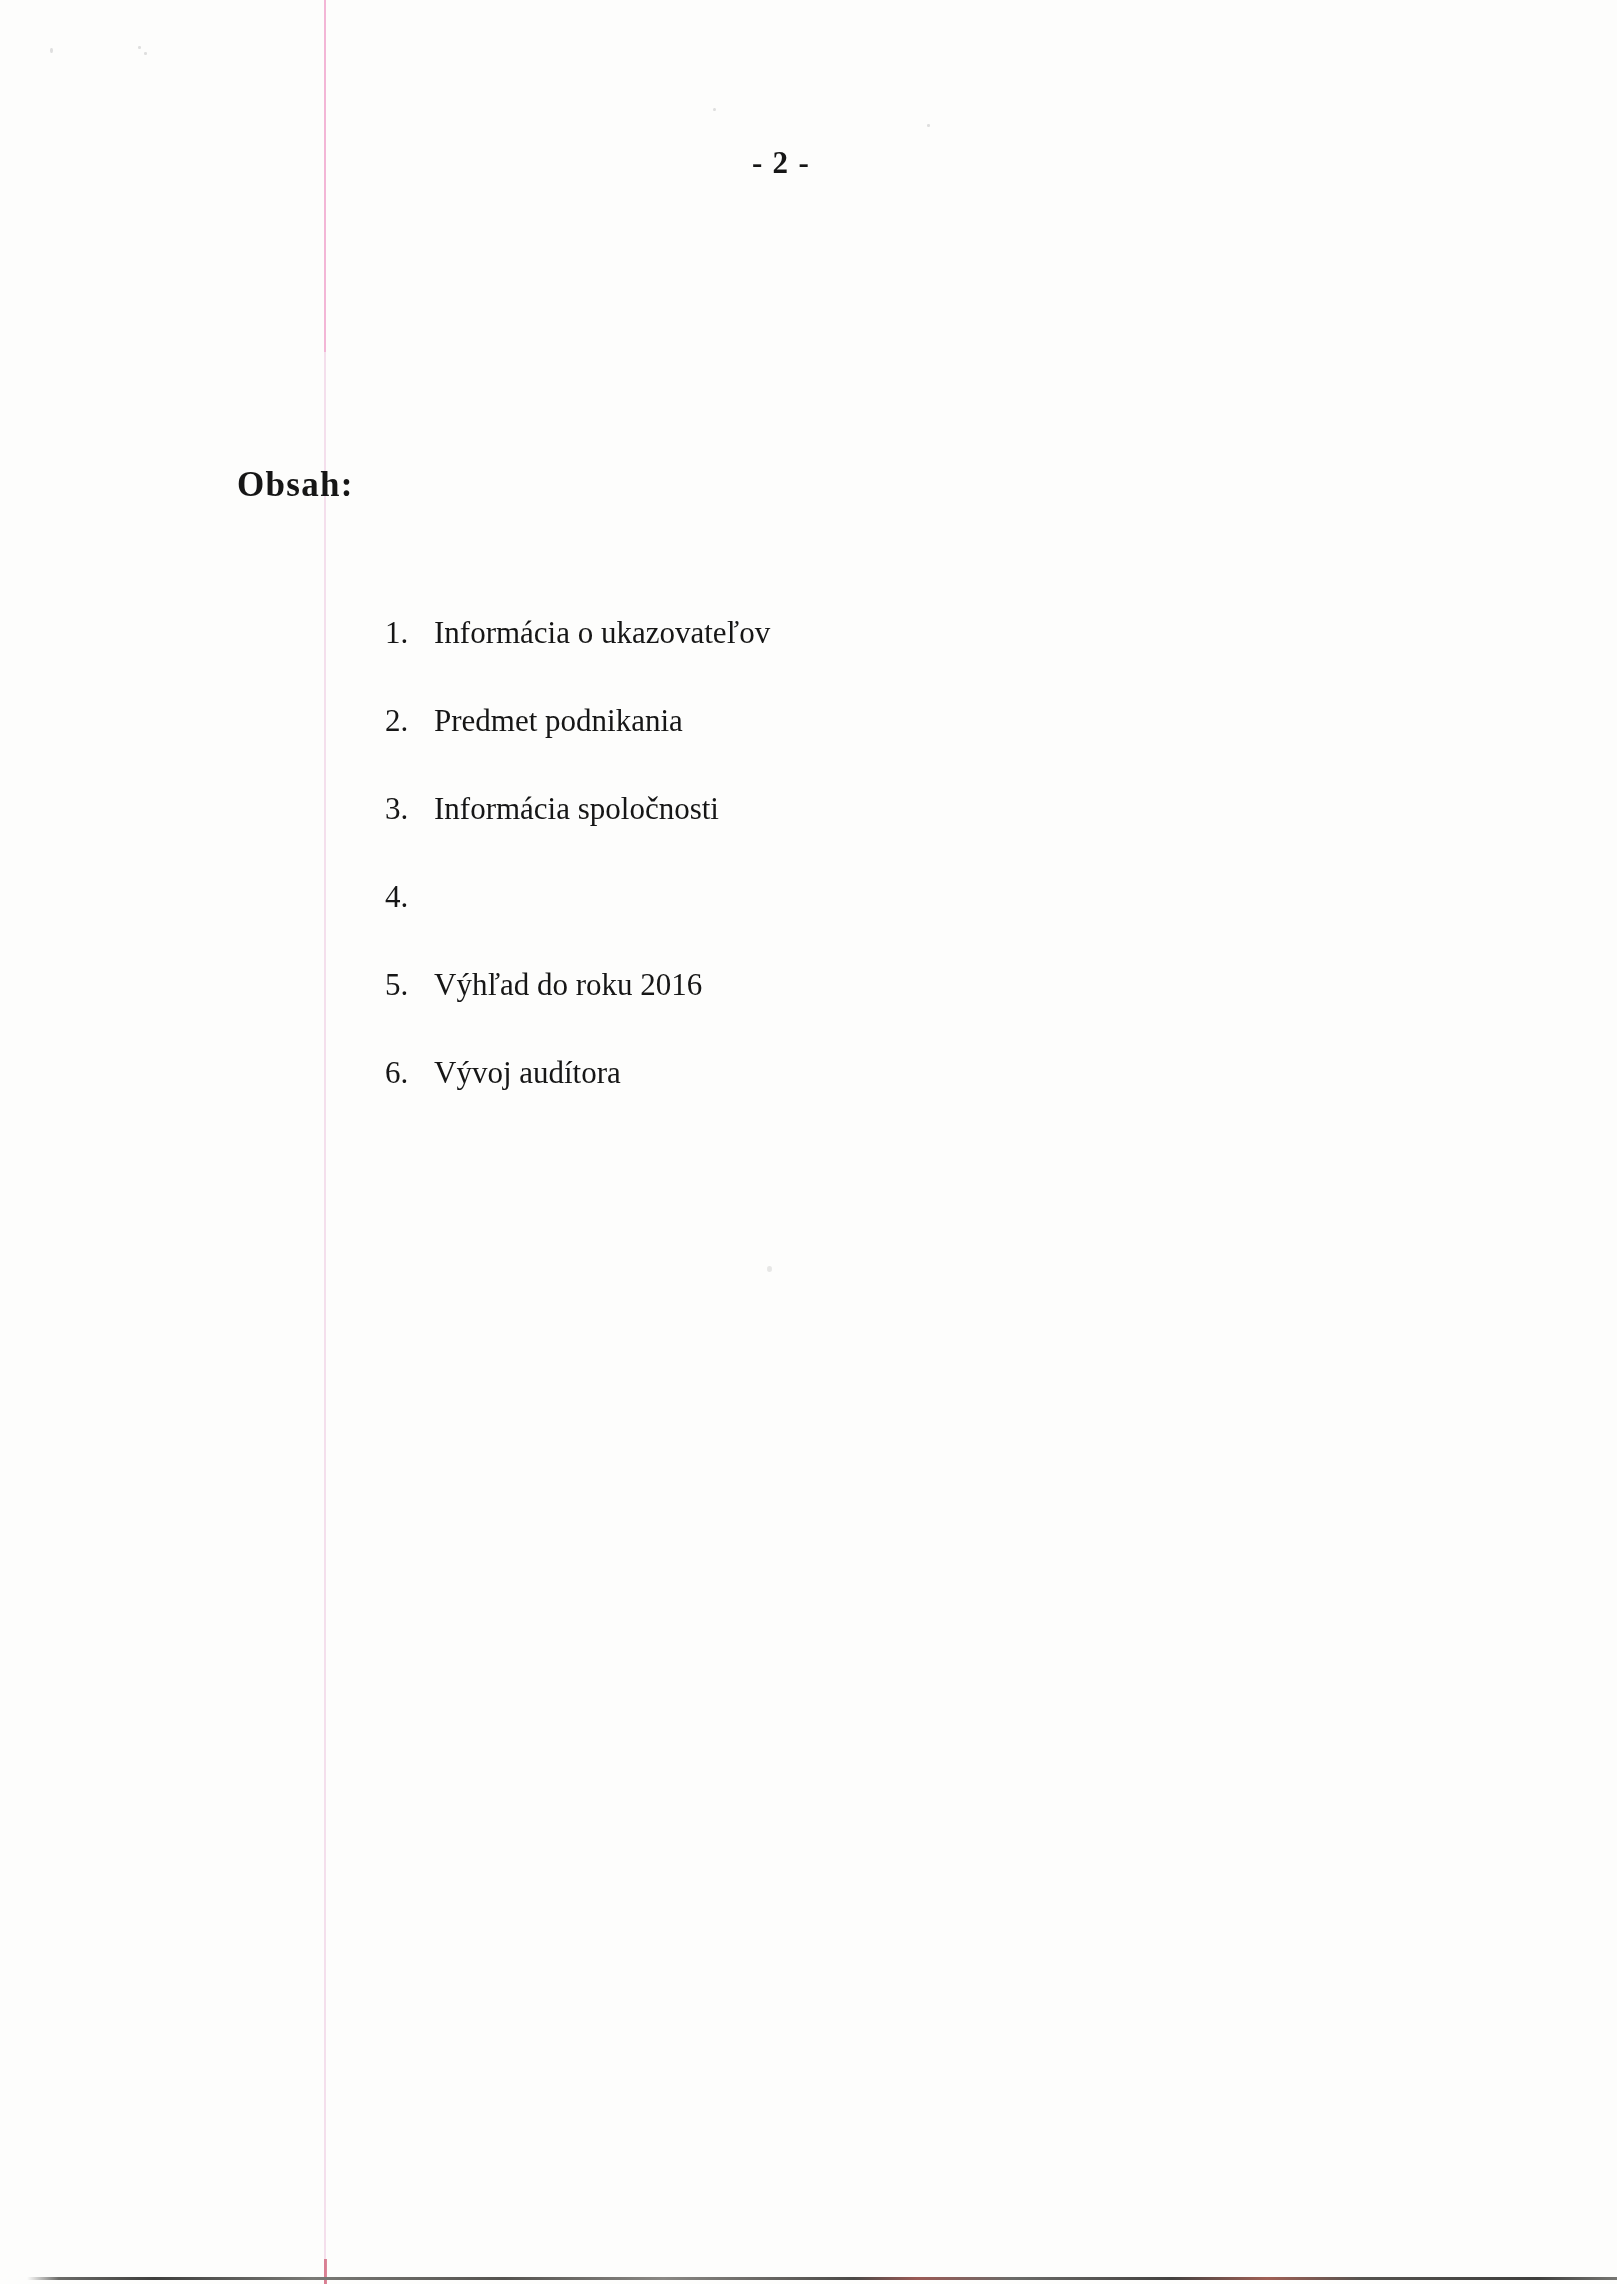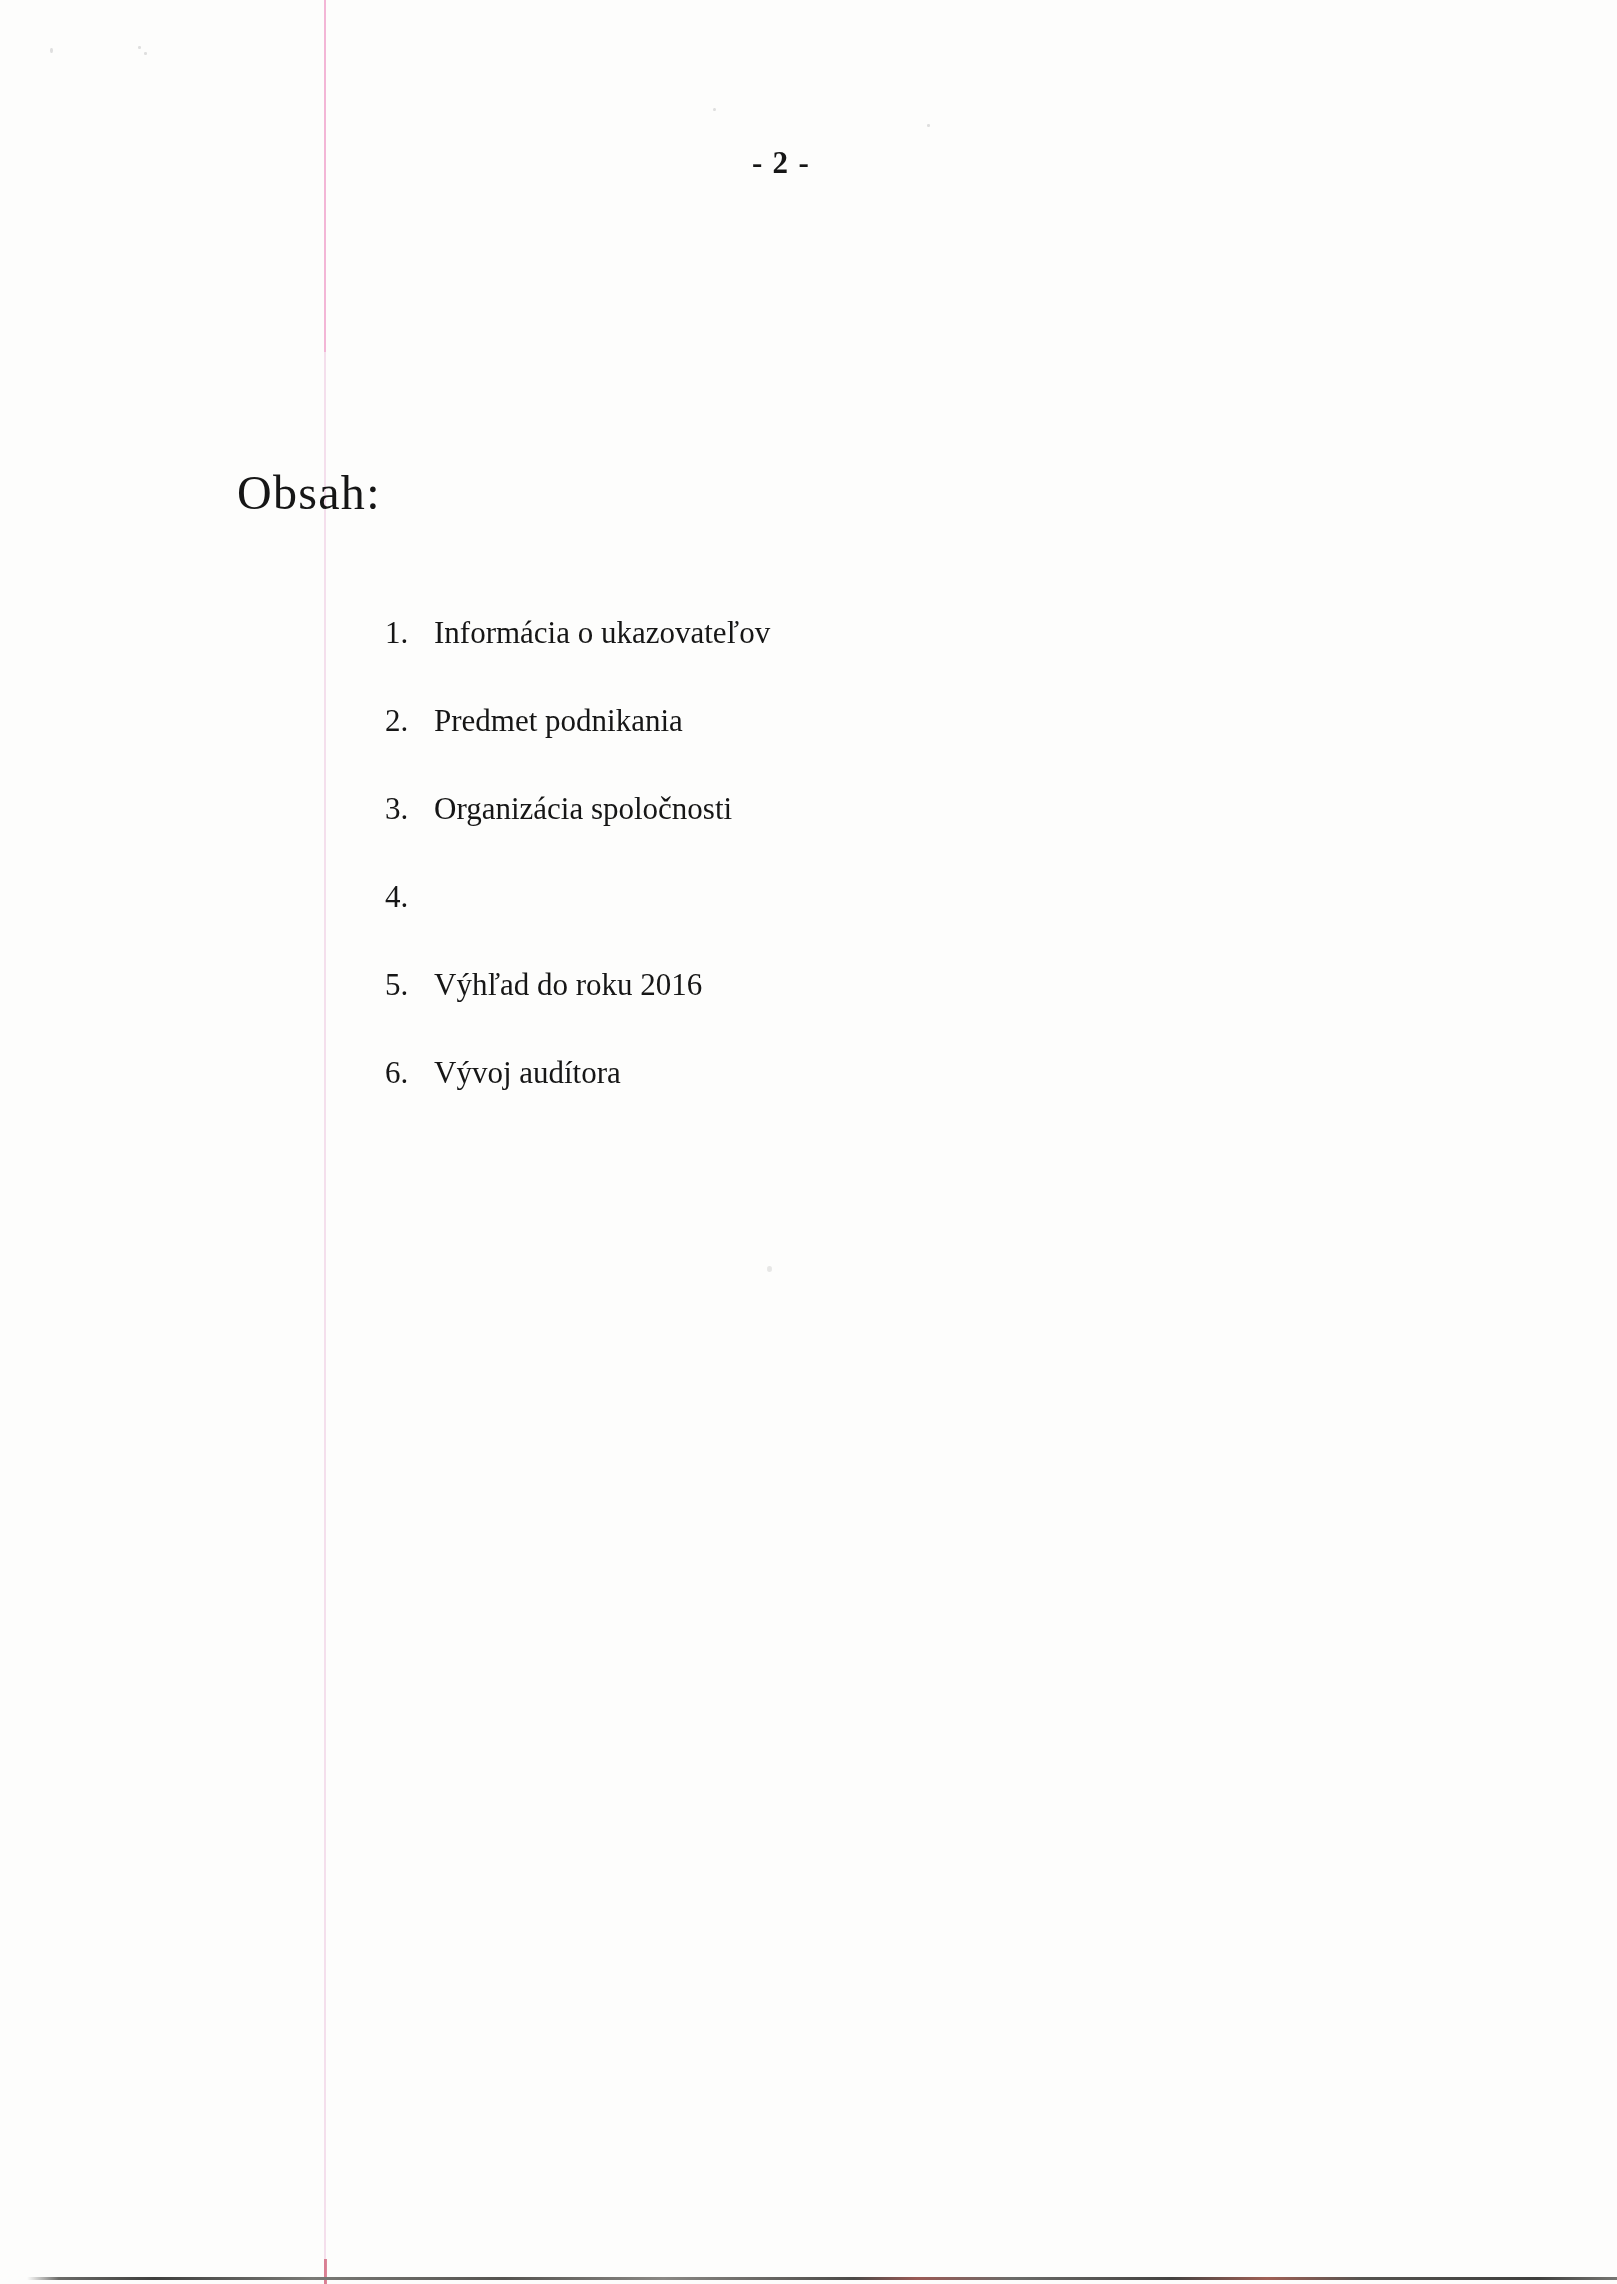--- a/index.html
+++ b/index.html
@@ -90,22 +90,22 @@
     font-size: 31px;
     font-weight: 700;
     letter-spacing: 1.3px;
     white-space: pre;
   }
 
   .heading {
     position: absolute;
     left: 237px;
     top: 465px;
-    font-size: 48px;
-    font-weight: 400;
+    font-size: 35px;
+    font-weight: 700;
     letter-spacing: 1.3px;
   }
 
   .toc {
     position: absolute;
     left: 385px;
     top: 615px;
   }
   .toc-item {
     display: flex;
@@ -146,21 +146,21 @@
     <div class="toc-item">
       <span class="num">1.</span>
       <span class="label">Informácia o ukazovateľov</span>
     </div>
     <div class="toc-item">
       <span class="num">2.</span>
       <span class="label">Predmet podnikania</span>
     </div>
     <div class="toc-item">
       <span class="num">3.</span>
-      <span class="label">Organizácia spoločnosti</span>
+      <span class="label">Informácia spoločnosti</span>
     </div>
     <div class="toc-item">
       <span class="num">4.</span>
     </div>
     <div class="toc-item">
       <span class="num">5.</span>
       <span class="label">Výhľad do roku 2016</span>
     </div>
     <div class="toc-item">
       <span class="num">6.</span>

